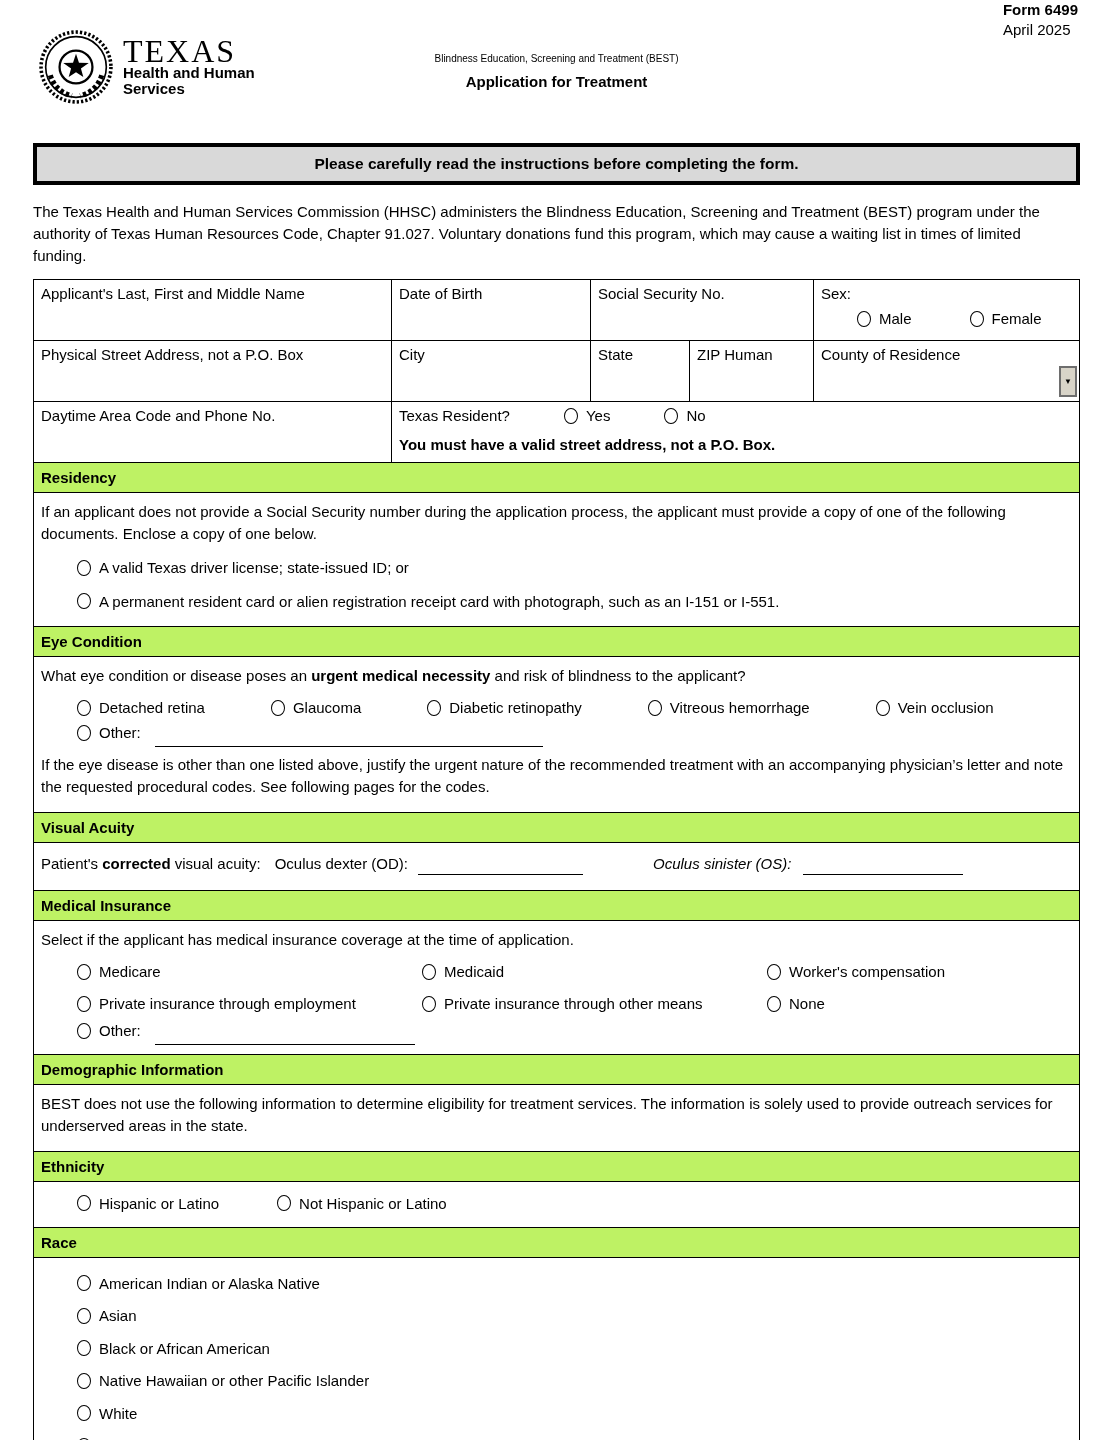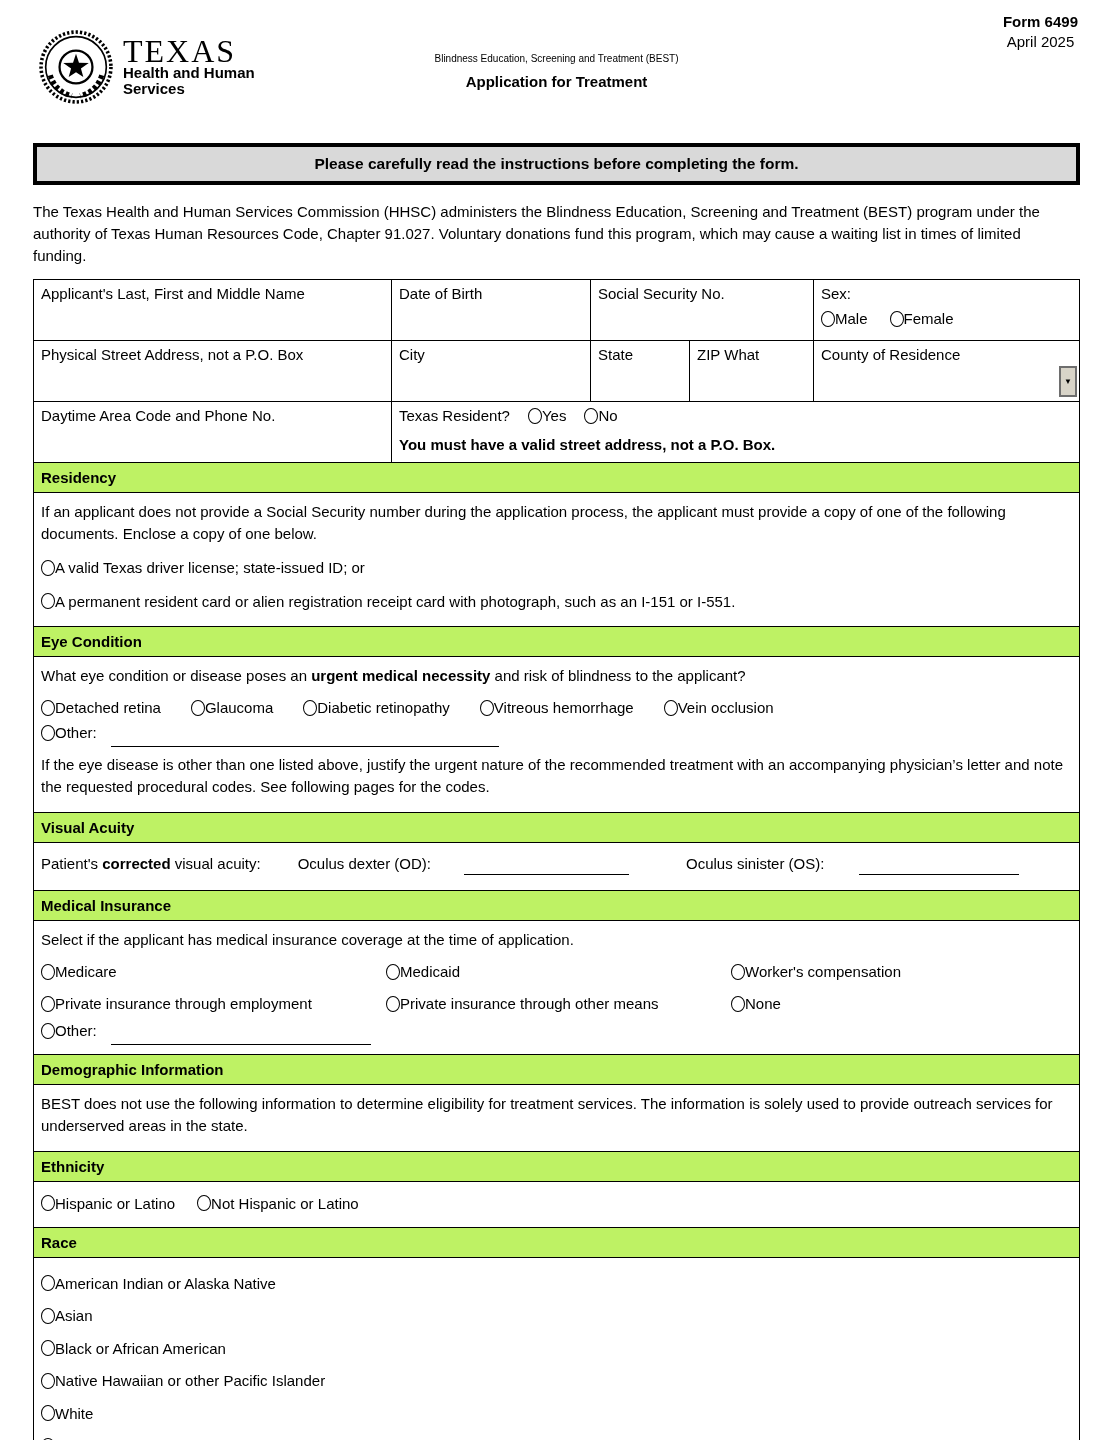--- a/index.html
+++ b/index.html
@@ -32,21 +32,21 @@
     line-height: 27px;
   }
   .logo-text .l2, .logo-text .l3 {
     font-size: 15px;
     font-weight: bold;
     line-height: 16px;
   }
   .titles { text-align: center; padding-top: 48px; }
   .titles .t1 { font-size: 10px; line-height: 22px; }
   .titles .t2 { font-size: 15px; font-weight: bold; line-height: 24px; }
-  .formnum { position: absolute; right: 2px; top: 12px; text-align: center; line-height: 20px; }
+  .formnum { position: absolute; right: 2px; top: 0; text-align: left; line-height: 20px; }
   .formnum .f1 { font-weight: bold; }
 
   
   .banner {
     border: 4px solid #000000;
     background: #d9d9d9;
     text-align: center;
     font-weight: bold;
     font-size: 15.5px;
     padding: 8px 4px;
@@ -66,21 +66,21 @@
   .r2 { grid-template-columns: 357px 199px 99px 124px 1fr; }
   .r3 { grid-template-columns: 357px 1fr; }
   .cell { border-left: 1px solid #000000; padding: 5px 7px; min-height: 60px; position: relative; }
   .cell:first-child { border-left: none; }
 
   .sec-head { background: #bef264; font-weight: bold; padding: 6px 7px; }
   .sec-body { padding: 4px 7px 6px 7px; }
   .sec-body p { line-height: 22px; margin: 4px 0; }
 
   
-  .ri { display: inline-flex; align-items: center; white-space: nowrap; }
+  .ri { display: inline-flex; align-items: center; gap: 8px; white-space: nowrap; margin-left: 36px; }
   .radio {
     width: 14px; height: 16px;
     border: 1.5px solid #000000;
     border-radius: 50%;
     background: #ffffff;
     flex: none;
     display: inline-block;
   }
   .opt-line { margin: 14px 0; }
   .opt-flex { display: flex; gap: 30px; margin: 12px 0; }
@@ -103,21 +103,21 @@
   }
 
   
   .tr-line { display: flex; align-items: center; gap: 18px; }
   .tr-note { font-weight: bold; margin-top: 12px; }
 
   
   .mi-grid { display: grid; grid-template-columns: 345px 345px 1fr; row-gap: 15px; margin: 12px 0 10px 0; }
 
   
-  .va-row { display: flex; align-items: baseline; padding: 6px 0 12px 0; gap: 23px; }
+  .va-row { display: flex; align-items: baseline; padding: 6px 0 12px 0; }
 
   
   .race-list .opt-line { margin: 13px 0; }
 </style>
 </head>
 <body>
 
 <div class="page">
   <div class="content">
 
@@ -182,21 +182,21 @@
         <div class="cell">
           <span>Physical Street Address, not a P.O. Box</span>
         </div>
         <div class="cell">
           <span>City</span>
         </div>
         <div class="cell">
           <span>State</span>
         </div>
         <div class="cell">
-          <span>ZIP What</span>
+          <span>ZIP Human</span>
         </div>
         <div class="cell">
           <span>County of Residence</span>
           <span class="dd-btn">
             <span>▼</span>
           </span>
         </div>
       </div>
 
       <div class="blk grid r3">
@@ -270,21 +270,21 @@
         </div>
         <p style="margin:10px 0 8px 0;">If the eye disease is other than one listed above, justify the urgent nature of the recommended treatment with an accompanying physician’s letter and note the requested procedural codes. See following pages for the codes.</p>
       </div>
 
       <div class="blk sec-head">Visual Acuity</div>
       <div class="blk sec-body">
         <div class="va-row">
           <span><span>Patient's </span><b>corrected</b><span> visual acuity:</span></span>
           <span style="margin-left:14px;">Oculus dexter (OD):</span>
           <span class="blank" style="width:165px; margin-left:10px;"></span>
-          <span style="margin-left:34px;">Oculus sinister (OS):</span>
+          <span style="margin-left:70px;font-style:italic;">Oculus sinister (OS):</span>
           <span class="blank" style="width:160px; margin-left:12px;"></span>
         </div>
       </div>
 
       <div class="blk sec-head">Medical Insurance</div>
       <div class="blk sec-body">
         <p>Select if the applicant has medical insurance coverage at the time of application.</p>
         <div class="mi-grid">
           <span class="ri">
             <span class="radio"></span>

